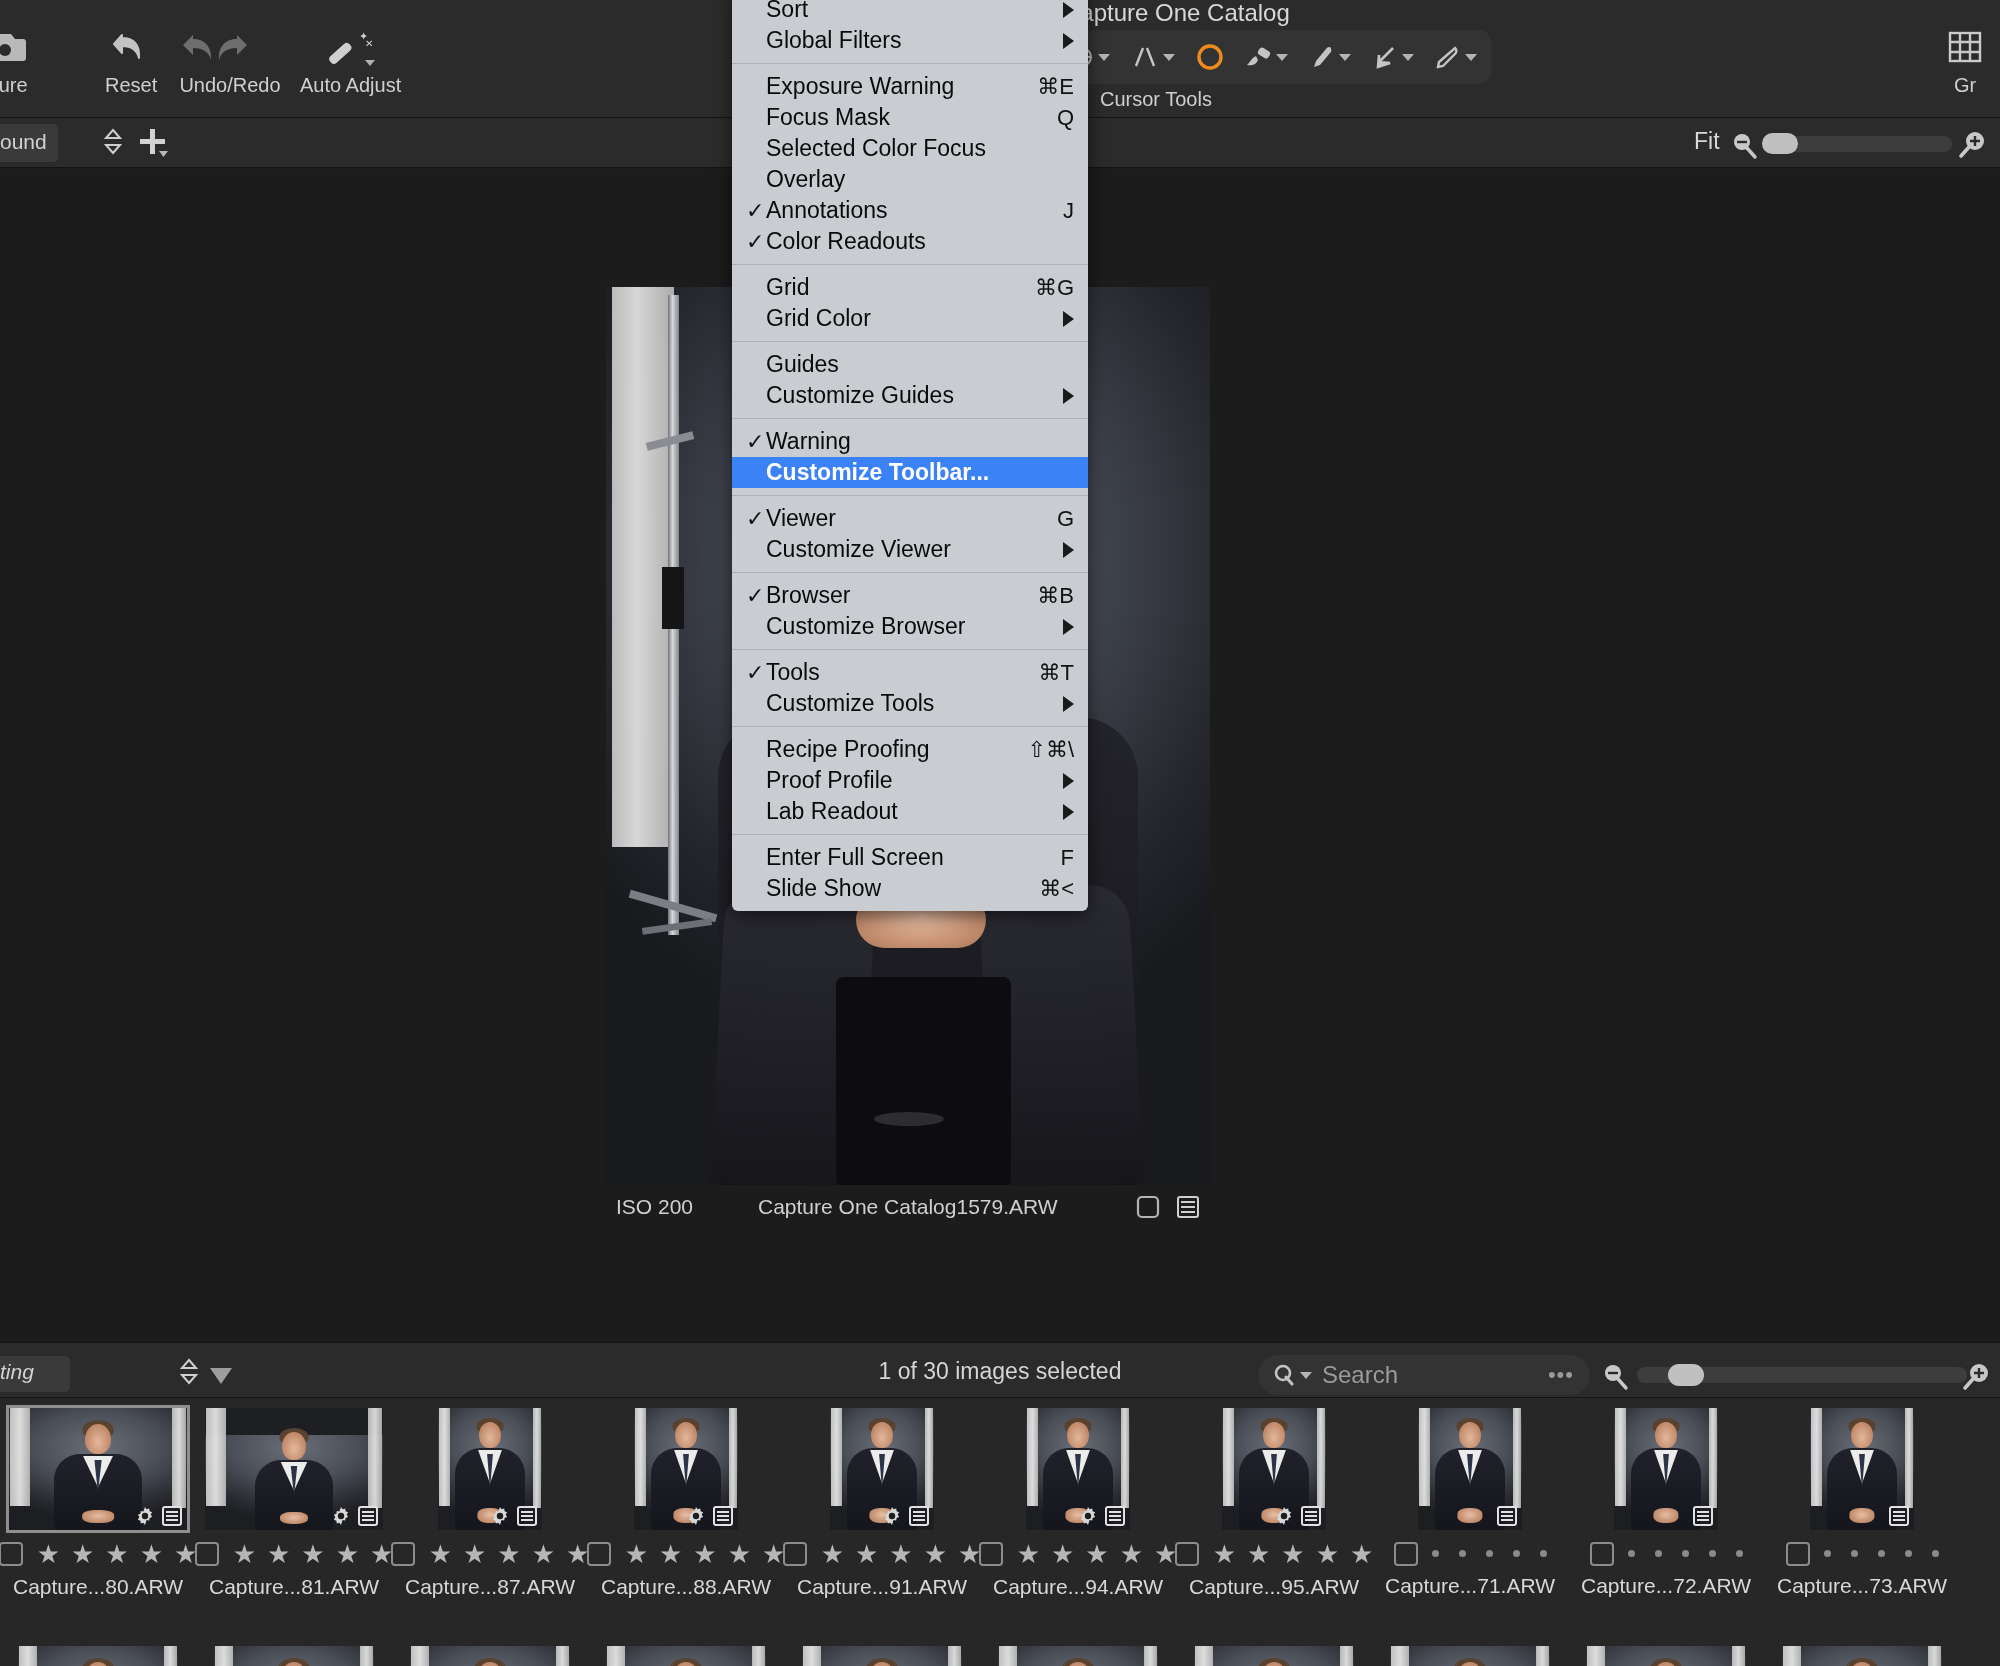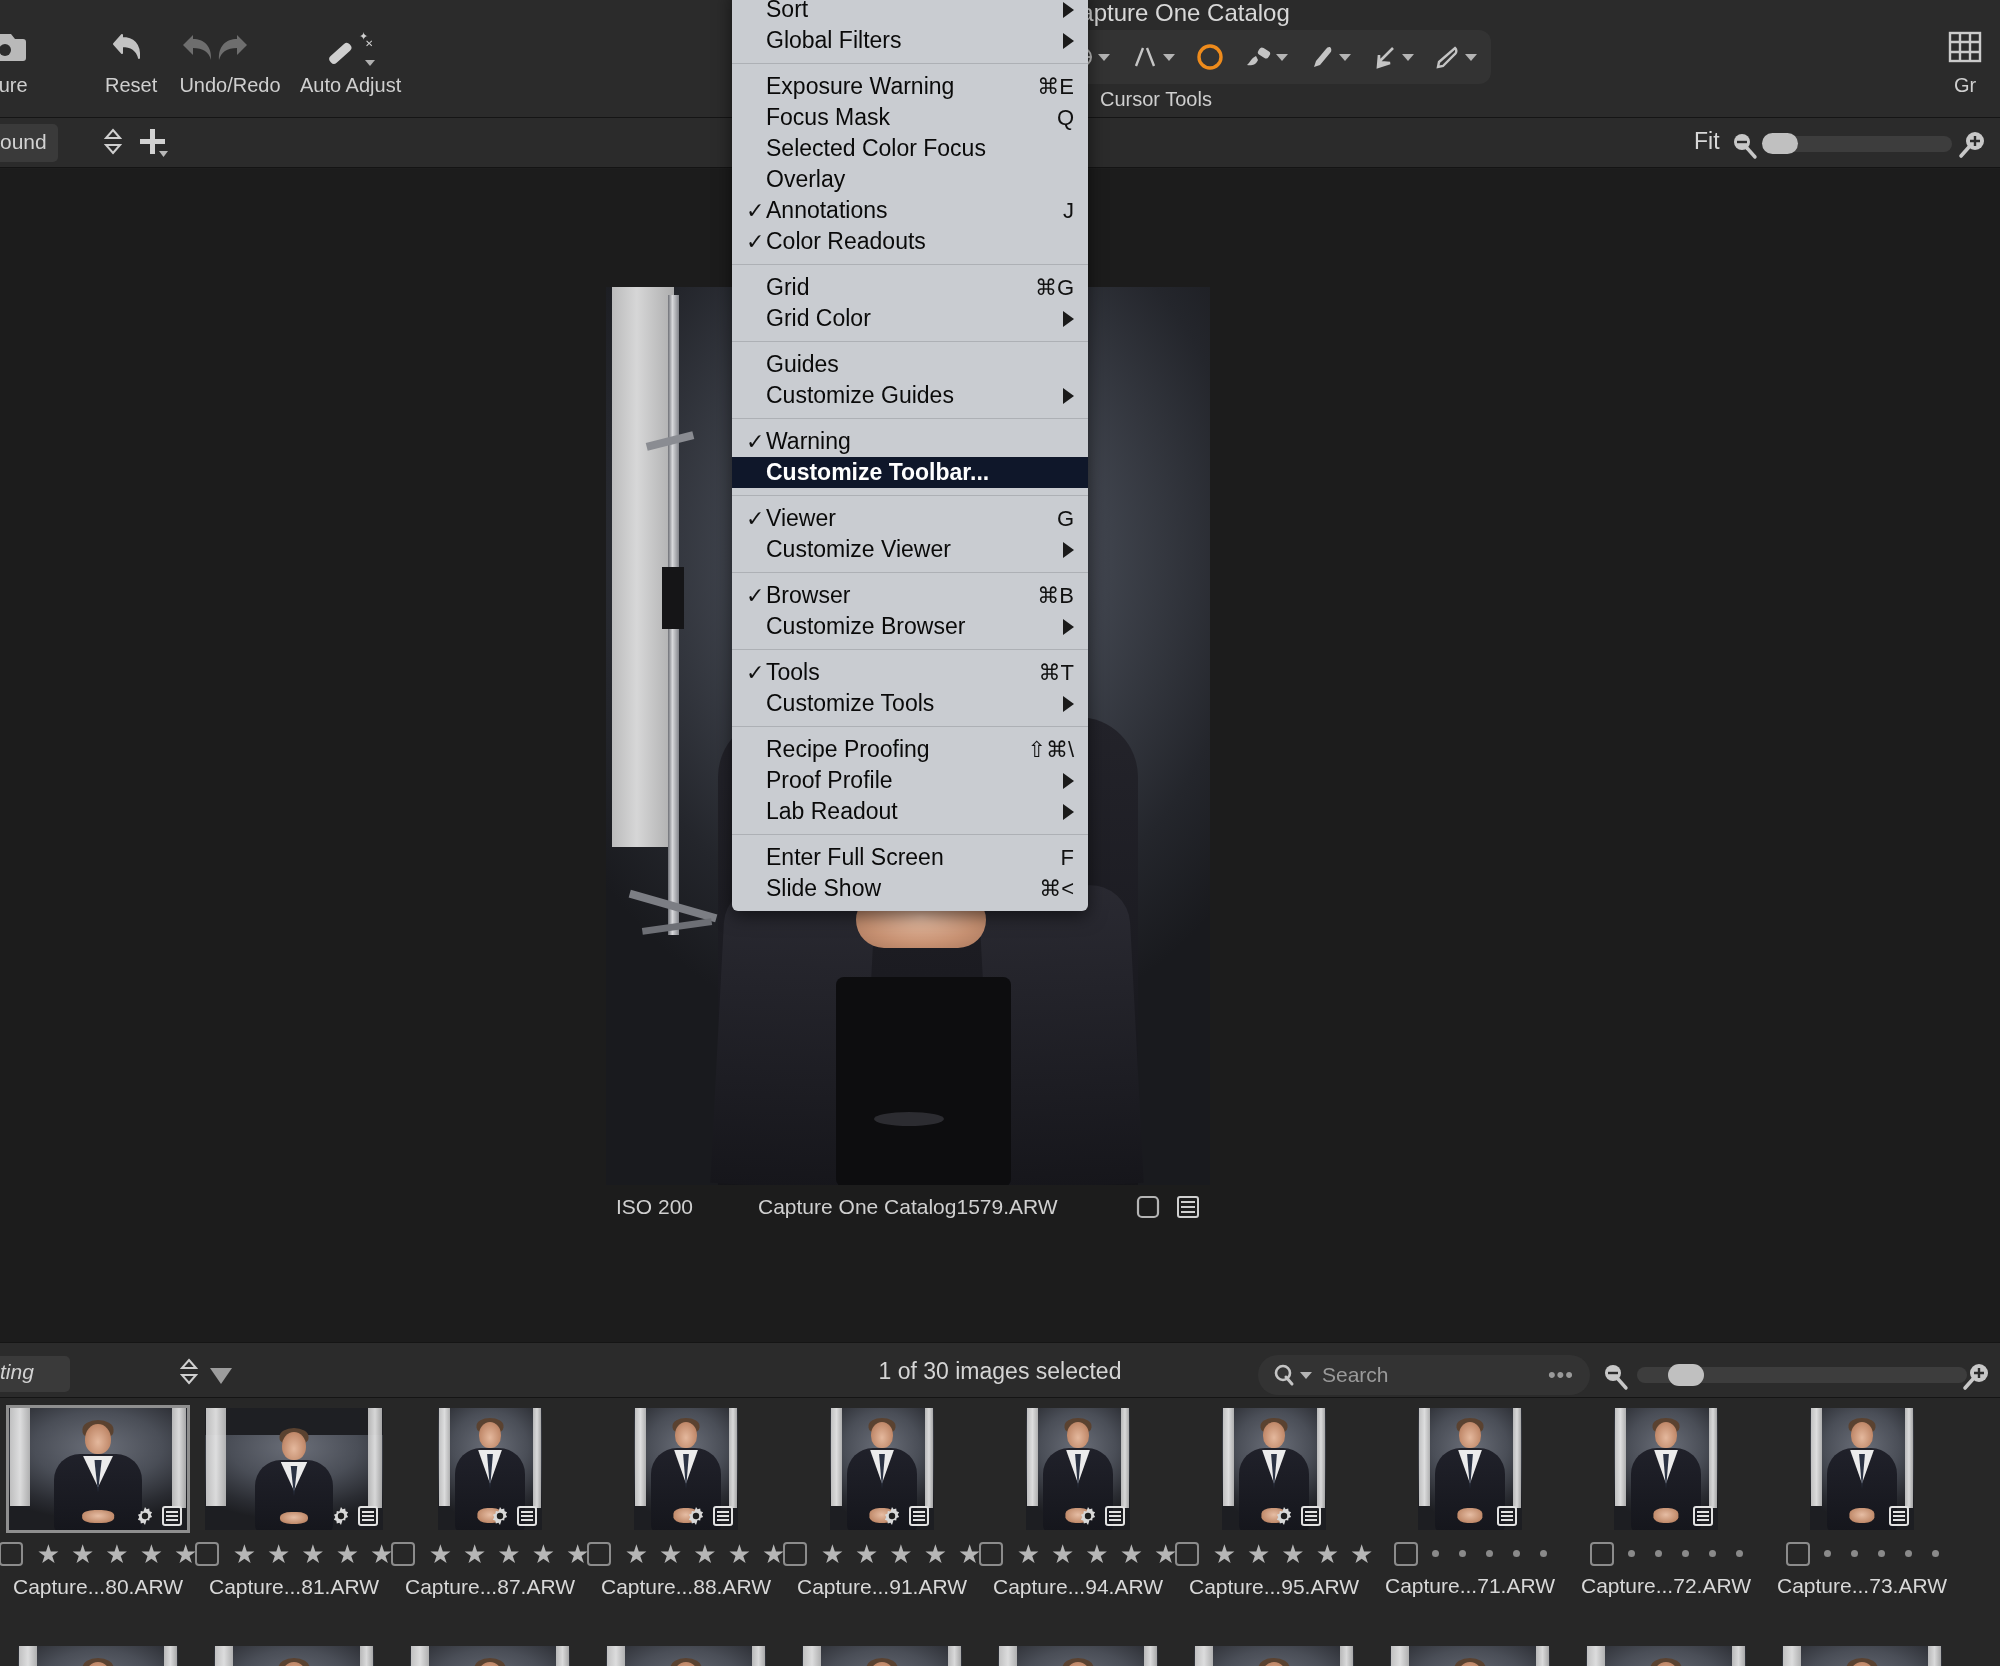--- a/index.html
+++ b/index.html
@@ -169,21 +169,21 @@
   .bb-select-txt { position: absolute; left: 0px; top: 1360px; color: #d2d2d2; font-size: 21px; font-style: italic; }
   .bb-stepper { position: absolute; left: 180px; top: 1358px; display:flex; flex-direction:column; gap:3px; align-items:center; }
   .bb-filter-tri { position: absolute; left: 208px; top: 1365px; }
   .bb-status { position: absolute; left: 0; top: 1358px; width: 2000px; text-align: center;
                color: #d5d5d5; font-size: 23px; }
   .search-box {
     position: absolute; left: 1258px; top: 1355px; width: 332px; height: 40px;
     background: #333333; border-radius: 20px; display: flex; align-items: center;
   }
   .search-q { margin-left: 14px; display: flex; align-items: center; gap: 2px; }
-  .search-ph { margin-left: 10px; color: #9a9a9a; font-size: 21px; }
+  .search-ph { margin-left: 10px; color: #9a9a9a; font-size: 24px; }
   .search-dots { position: absolute; right: 16px; color: #9a9a9a; font-size: 22px; letter-spacing: 1px; }
   .thumb-slider-track {
     position: absolute; left: 1637px; top: 1367px; width: 330px; height: 16px;
     background: #3d3d3d; border-radius: 8px;
   }
   .thumb-slider-knob {
     position: absolute; left: 1668px; top: 1364px; width: 36px; height: 22px;
     background: #c0c0c0; border-radius: 11px;
   }
   .bb-mag-minus { position: absolute; left: 1600px; top: 1361px; }
@@ -276,21 +276,21 @@
     position: relative; height: 31px; display: flex; align-items: center;
     padding: 0 14px 0 14px;
   }
   .mi .chkmark { width: 20px; font-size: 22px; color: #111; line-height: 1; }
   .mi .mlabel { flex: 1; white-space: nowrap; }
   .mi .mshort { color: #111; font-size: 22px; white-space: nowrap; }
   .mi .marrow {
     width: 0; height: 0; border-top: 8px solid transparent;
     border-bottom: 8px solid transparent; border-left: 11px solid #1a1a1a;
   }
-  .mi.highlight { background: #0f172a; }
+  .mi.highlight { background: #3b82f6; }
   .mi.highlight .mlabel, .mi.highlight .mshort { color: #ffffff; font-weight: bold; }
   .msep { height: 1px; background: #adb0b5; margin: 7px 0 7px 0; }
 
   svg { display: block; }
 </style>
 </head>
 <body>
 
 <div id="app">
 

